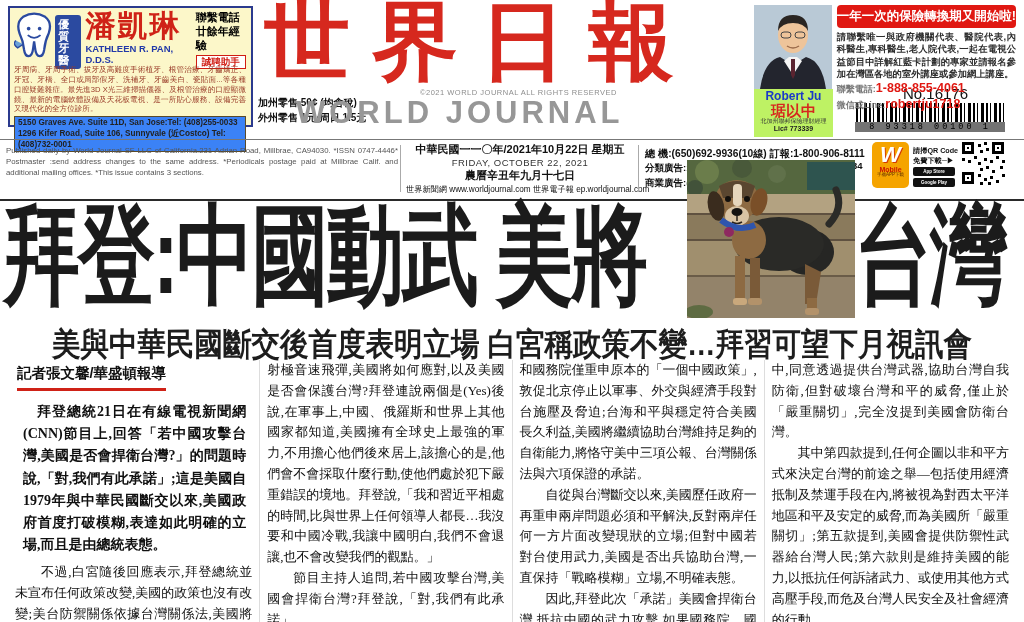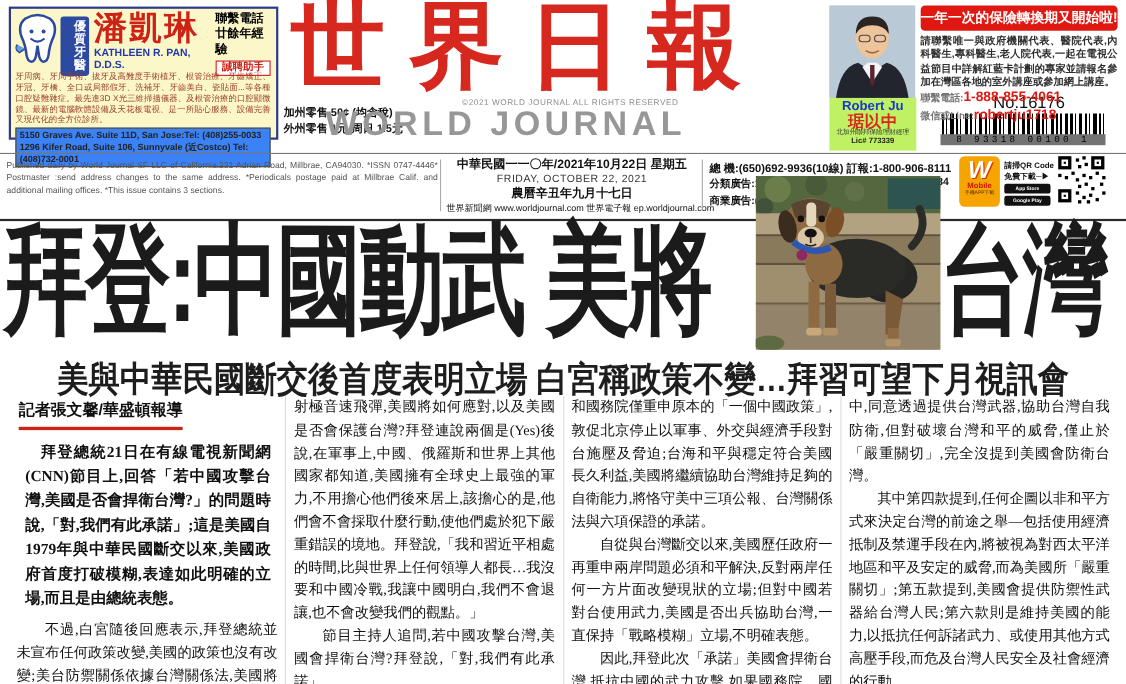--- a/index.html
+++ b/index.html
@@ -5,21 +5,21 @@
   * { margin:0; padding:0; box-sizing:border-box; }
   body { background:#dcdcdc; font-family:"Liberation Sans", sans-serif; }
   #page { position:relative; width:1024px; height:622px; background:#fff; overflow:hidden;
           font-family:"Liberation Sans", sans-serif; }
 
   
   .ad-dentist { position:absolute; left:8px; top:6px; width:245px; height:121px;
     background:#fcf7c9; border:2px solid #2b3a8e; padding:3px 5px 3px 4px; }
   .d-top { display:flex; align-items:flex-start; height:52px; }
   .d-badge { background:#2b4aa0; color:#fff; font-weight:bold; font-size:11px; line-height:1.1;
-    padding:3px 3px; border-radius:3px; text-align:right; margin:4px 2px 0 1px;font-family:Liberation Serif, serif; }
+    padding:3px 3px; border-radius:3px; text-align:left; margin:4px 2px 0 1px;font-family:Liberation Serif, serif; }
   .d-mid { margin-left:2px; }
   .d-name { color:#cf2217; font-weight:900; font-size:30px; line-height:1; letter-spacing:2px;
     font-family:"Liberation Serif", serif; }
   .d-en { color:#2239a8; font-weight:bold; font-size:9.5px; margin-top:2px; }
   .d-right { margin-left:2px; font-size:11px; font-weight:bold; line-height:1.25; }
   .d-hire { color:#d01c12; background:#ffffff; border:1px solid #d01c12; font-size:9.5px;
     padding:0 2px; margin-top:3px; text-align:center; }
   .d-body { color:#993b28; font-size:7.6px; line-height:1.3; margin-top:2px; text-align:justify; }
   .d-addr { background:#3b82f6; border:1px solid #5a4a28; margin-top:2px; padding:1px 3px;
     font-size:8.2px; font-weight:bold; color:#222; line-height:1.3; }

